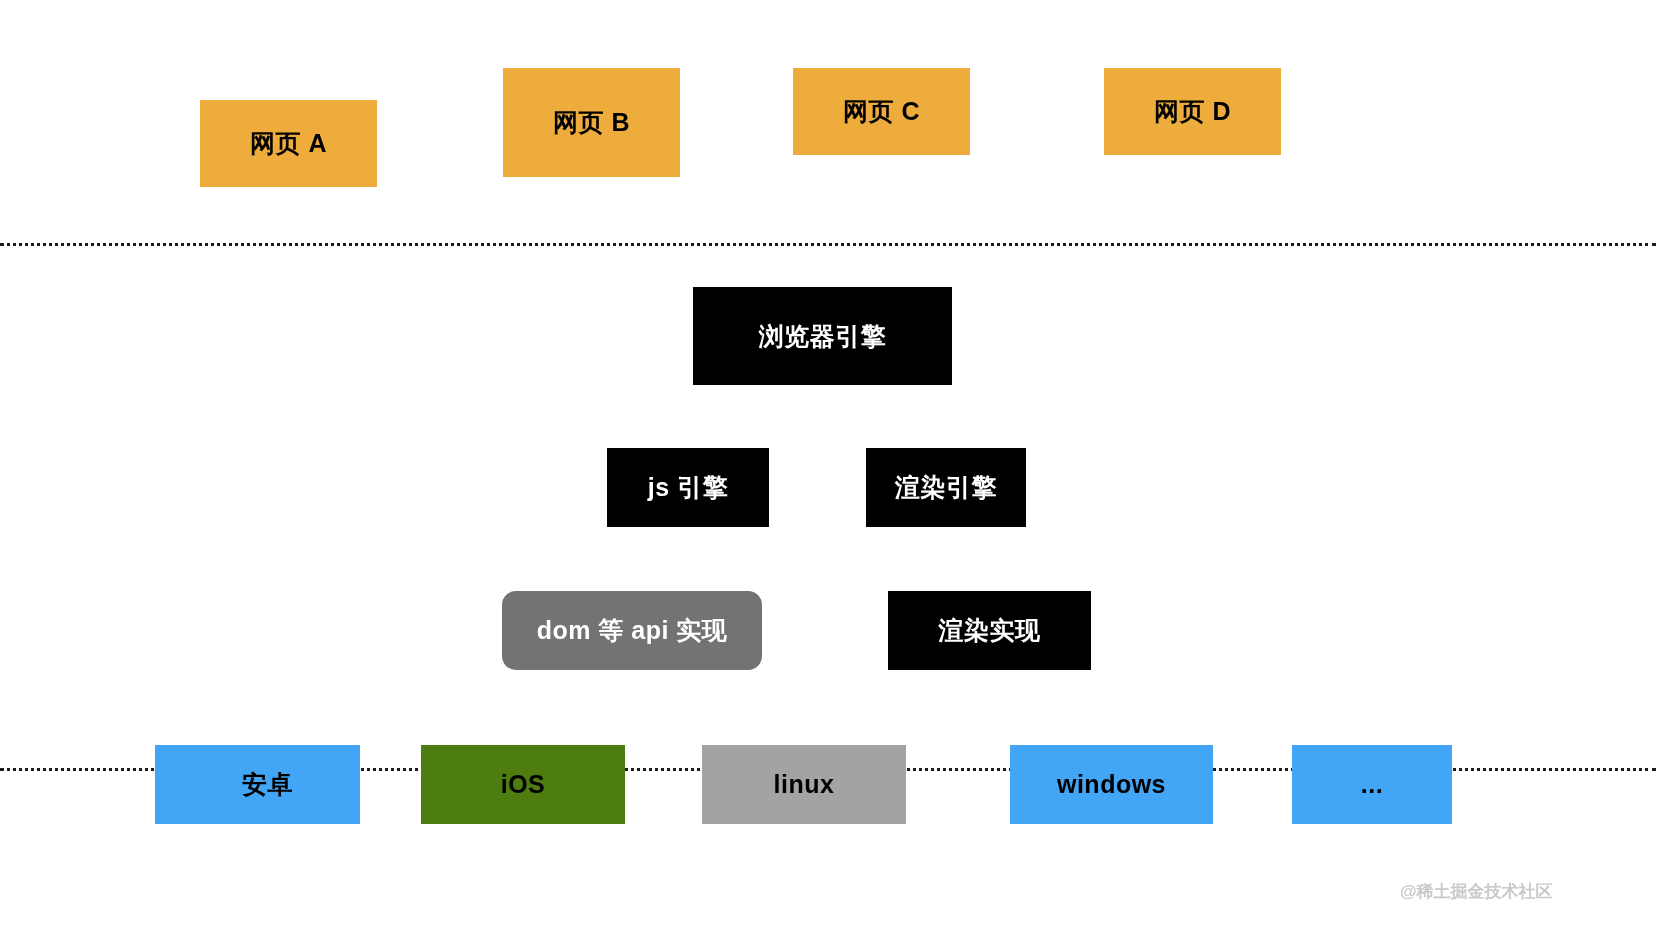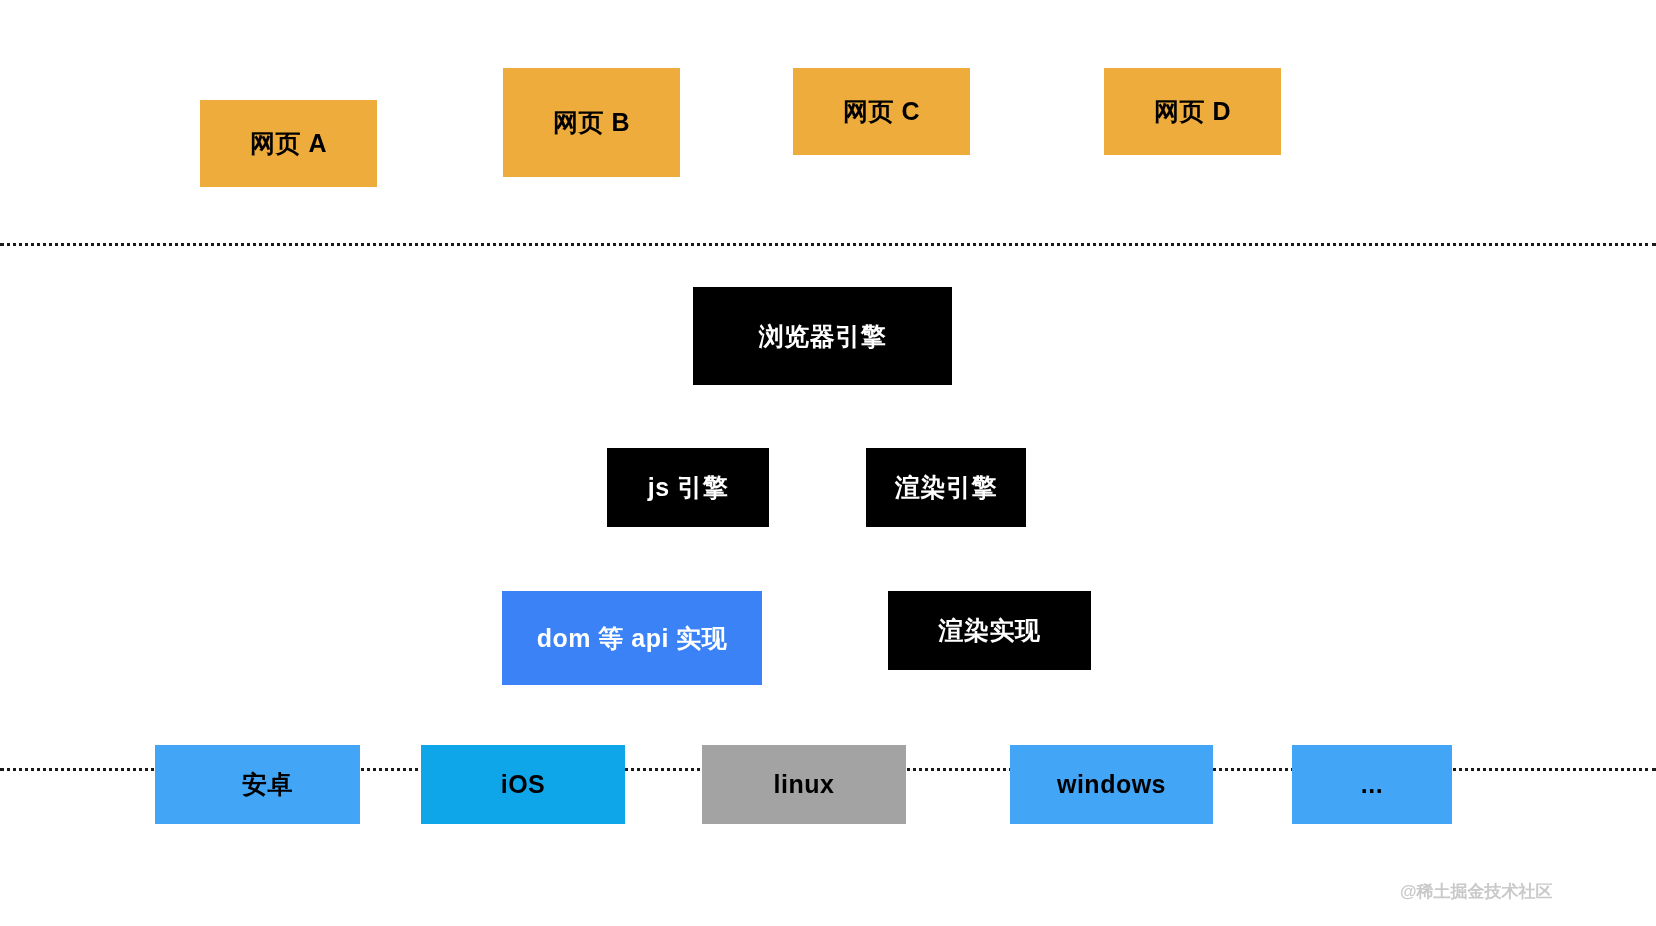--- a/index.html
+++ b/index.html
@@ -80,33 +80,33 @@
 
   <div class="box box-engine" style="left: 693px; top: 287px; width: 259px; height: 98px; background: rgb(0, 0, 0); color: rgb(255, 255, 255);">
     <span>浏览器引擎</span>
   </div>
   <div class="box box-engine" style="left: 607px; top: 448px; width: 162px; height: 79px; background: rgb(0, 0, 0); color: rgb(255, 255, 255);">
     <span>js 引擎</span>
   </div>
   <div class="box box-engine" style="left: 866px; top: 448px; width: 160px; height: 79px; background: #000000; color: rgb(255, 255, 255);">
     <span>渲染引擎</span>
   </div>
-  <div class="box box-engine" style="left: 502px; top: 591px; width: 260px; height: 94px; background: #3b82f6; color: rgb(255, 255, 255);">
+  <div class="box box-engine" style="left: 502px; top: 591px; width: 260px; height: 79px; background: #737373; color: rgb(255, 255, 255); border-radius: 14px;">
     <span>dom 等 api 实现</span>
   </div>
   <div class="box box-engine" style="left: 888px; top: 591px; width: 203px; height: 79px; background: rgb(0, 0, 0); color: rgb(255, 255, 255);">
     <span>渲染实现</span>
   </div>
 
   <div class="divider" style="top: 768px; border-top-color: rgb(26, 26, 26);"></div>
 
   <div class="box box-os" style="left: 155px; top: 745px; width: 205px; height: 79px; background: rgb(66, 165, 245); padding-left: 20px;">
     <span>安卓</span>
   </div>
-  <div class="box box-os" style="left: 421px; top: 745px; width: 204px; height: 79px; background: #0ea5e9;">
+  <div class="box box-os" style="left: 421px; top: 745px; width: 204px; height: 79px; background: #4d7c0f;">
     <span>iOS</span>
   </div>
   <div class="box box-os" style="left: 702px; top: 745px; width: 204px; height: 79px; background: #a3a3a3;">
     <span>linux</span>
   </div>
   <div class="box box-os" style="left: 1010px; top: 745px; width: 203px; height: 79px; background: rgb(66, 165, 245);">
     <span>windows</span>
   </div>
   <div class="box box-os" style="left: 1292px; top: 745px; width: 160px; height: 79px; background: rgb(66, 165, 245);">
     <span>...</span>

